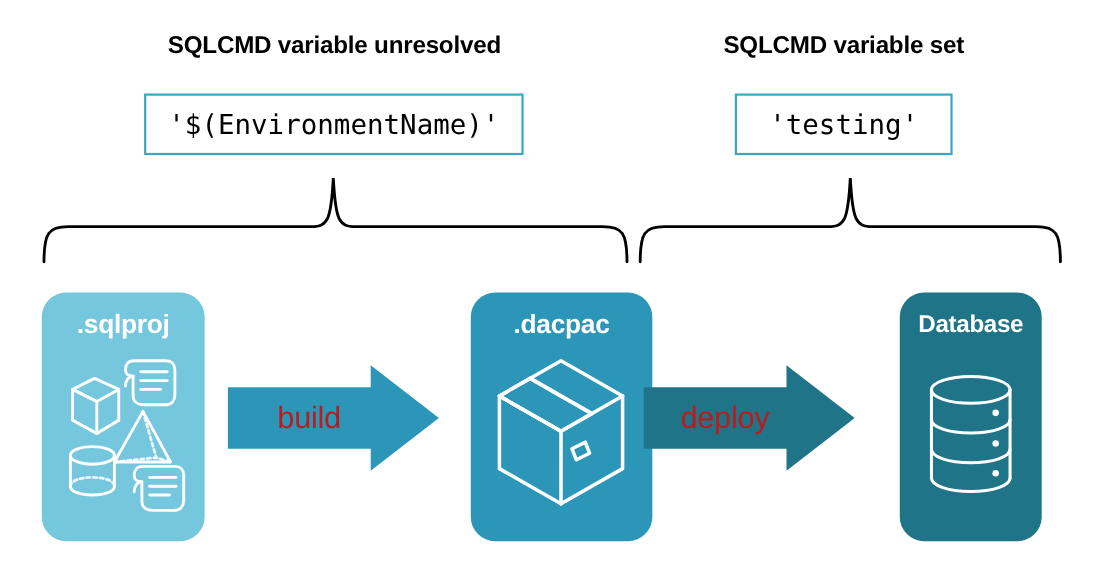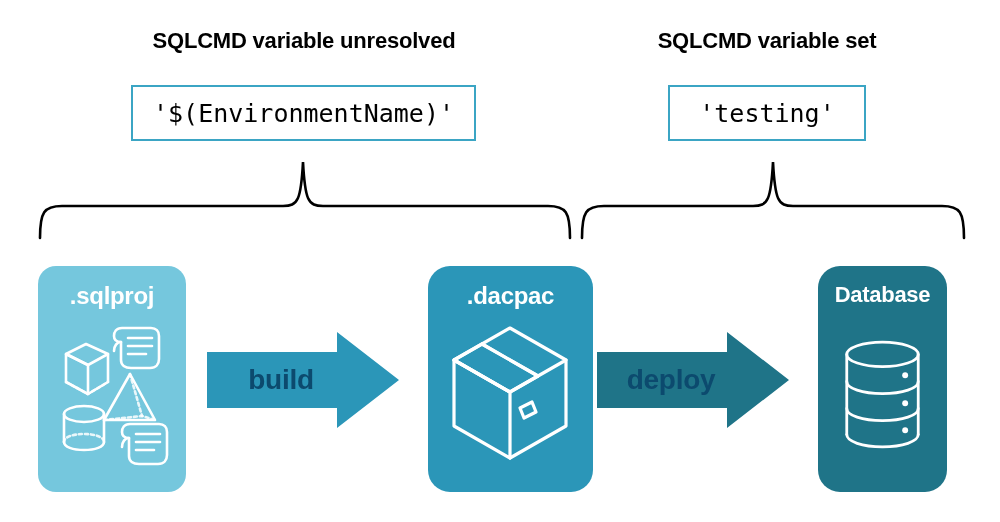--- a/index.html
+++ b/index.html
@@ -62,21 +62,21 @@
   }
 
   
   .artifact {
     position: absolute;
     top: 266px;
     height: 226px;
     border-radius: 22px;
     box-sizing: border-box;
   }
-  #artifact-sqlproj  { left: 38px;  width: 148px; background: #75C7DD; border-radius: 18px; }
+  #artifact-sqlproj  { left: 38px;  width: 148px; background: #75C7DD; }
   #artifact-dacpac   { left: 428px; width: 165px; background: #2B96B8; }
   #artifact-database { left: 818px; width: 129px; background: #1F7488; }
 
   .artifact-label {
     position: absolute;
     top: 16px;
     left: 0;
     right: 0;
     text-align: center;
     color: #ffffff;
@@ -97,34 +97,34 @@
   }
   .artifact-art svg { display: block; width: 100%; height: 100%; }
 
   
   .arrow {
     position: absolute;
     top: 330px;
     height: 100px;
   }
   #arrow-build  { left: 207px; width: 192px; }
-  #arrow-deploy { left: 597px; width: 192px; }
+  #arrow-deploy { left: 585px; width: 192px; }
   .arrow svg { display: block; width: 100%; height: 100%; }
   .arrow-label {
     position: absolute;
     top: 0;
     bottom: 0;
     left: 10px;
     width: 128px;
     display: flex;
     align-items: center;
     justify-content: center;
-    color: #0c4a6e;
-    font-family: "Liberation Sans", sans-serif;
-    font-weight: bold;
+    color: #b91c1c;
+    font-family: "Liberation Sans", sans-serif;
+    font-weight: normal;
     font-size: 28px;
     letter-spacing: -0.3px;
     white-space: nowrap;
   }
 </style>
 </head>
 <body>
 
 <div class="stage">
 

